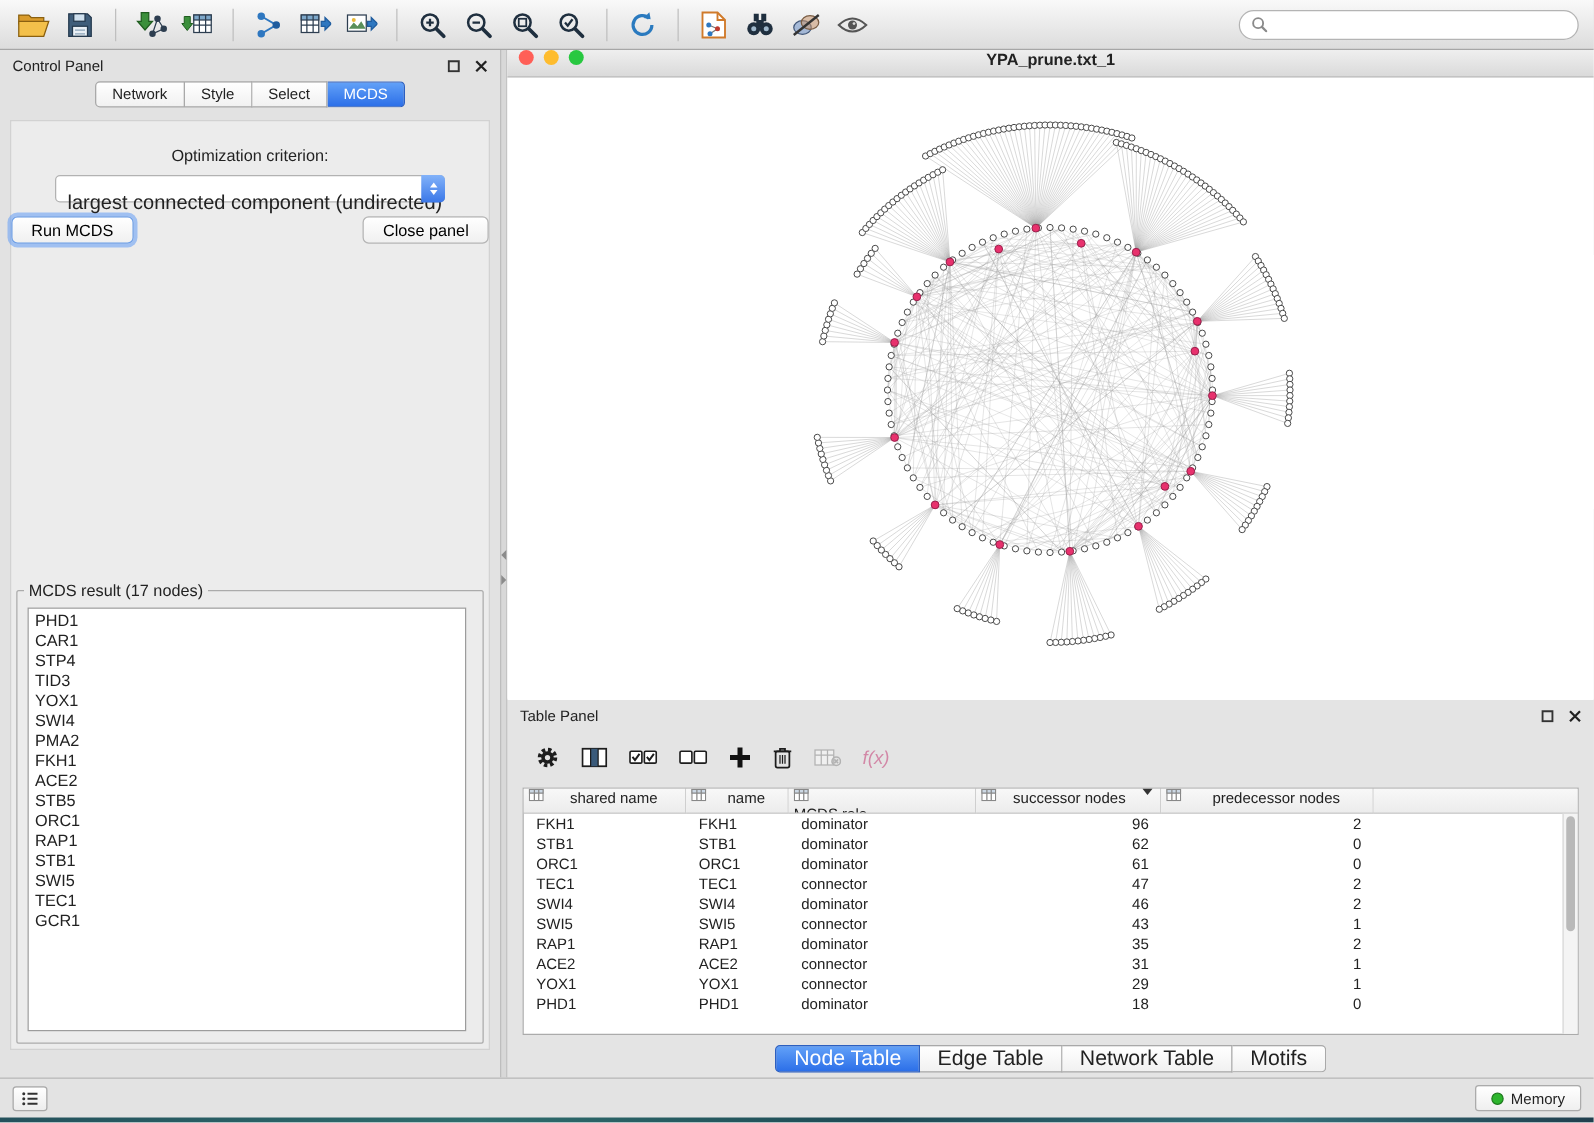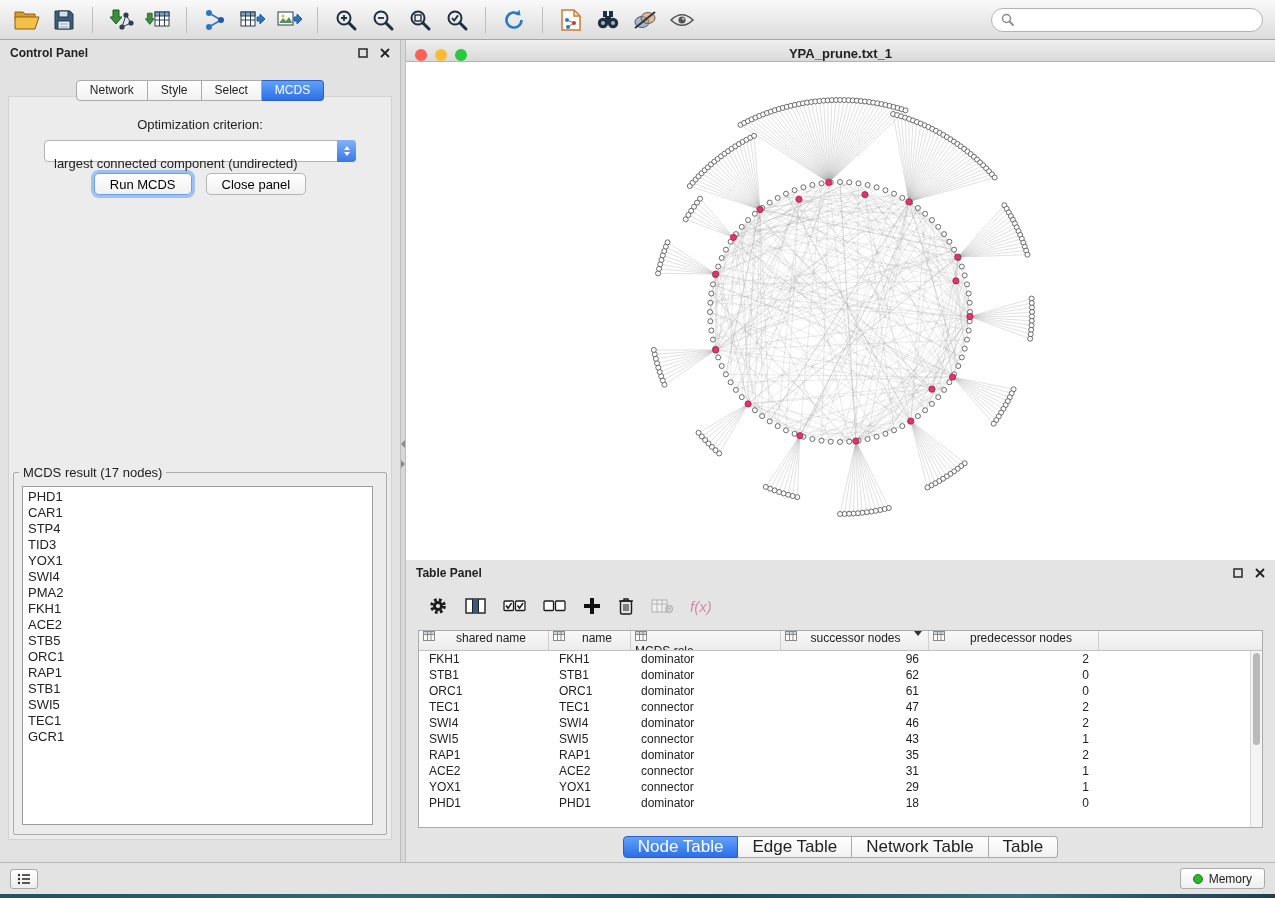--- a/index.html
+++ b/index.html
@@ -11,39 +11,39 @@
     background:linear-gradient(#f9f9f9,#dcdcdc); border-bottom:1px solid #a6a6a6;
     display:flex; align-items:center; padding:0 12px; gap:7px; }
   .tb-icon { width:30px; height:30px; display:flex; align-items:center; justify-content:center; cursor:pointer; flex:0 0 auto; }
   .tb-sep { width:1px; height:26px; background:#bfbfbf; margin:0 6px; flex:0 0 auto; }
   .search-box { margin-left:auto; width:272px; height:24px; background:#fff; border:1px solid #b4b4b4;
     border-radius:12px; display:flex; align-items:center; padding:0 9px; gap:6px; }
   .search-box input { border:none; outline:none; flex:1; font-size:13px; font-family:"Liberation Sans",sans-serif; background:transparent; }
 
   
   .control-panel { position:absolute; left:0; top:40px; width:400px; height:822px; background:#e2e2e2; }
-  .panel-header { height:26px; display:flex; align-items:center; padding:0 10px; font-size:12px;font-weight:bold; }
+  .panel-header { height:26px; display:flex; align-items:center; padding:0 10px; font-size:12px; }
   .ph-icons { margin-left:auto; display:flex; gap:12px; align-items:center; }
-  .cp-tabs { position:absolute; top:40px; left:0; width:100%; display:flex; justify-content:center; z-index:2; }
+  .cp-tabs { position:absolute; top:25px; left:0; width:100%; display:flex; justify-content:center; z-index:2; }
   .cp-tab { height:21px; line-height:19px; padding:0 13px; font-size:12px;
     background:linear-gradient(#ffffff,#f1f1f1); border:1px solid #a9a9a9; border-left:none; cursor:pointer; }
   .cp-tab:first-child { border-left:1px solid #a9a9a9; border-radius:4px 0 0 4px; }
   .cp-tab:last-child { border-radius:0 4px 4px 0; }
   .cp-tab.active { background:linear-gradient(#62a1f8,#2c6fe8); border-color:#2c5fc0; color:#fff; }
   .cp-body { position:absolute; left:8px; right:8px; top:56px; bottom:22px; background:#ececec; border:1px solid #d2d2d2; }
   .opt-label { text-align:center; margin-top:20px; font-size:13px; }
   .mac-select { position:relative; width:312px; height:22px; margin:8px auto 0; background:#fff;
     border:1px solid #b2b2b2; border-radius:4px; display:flex; align-items:center; padding:0 24px 0 9px;
     font-size:13px; cursor:pointer; white-space:nowrap; }
   .mac-select-cap { position:absolute; right:-1px; top:-1px; bottom:-1px; width:19px;
     background:linear-gradient(#82b2f9,#3a77e8); border-radius:0 4px 4px 0;
     display:flex; flex-direction:column; align-items:center; justify-content:center; }
   .tri-up { width:0; height:0; border-left:3.5px solid transparent; border-right:3.5px solid transparent; border-bottom:4.5px solid #fff; margin-bottom:2.5px; }
   .tri-dn { width:0; height:0; border-left:3.5px solid transparent; border-right:3.5px solid transparent; border-top:4.5px solid #fff; }
-  .btn-row { display:flex; justify-content:center; gap:14px; margin-top:11px; }
+  .btn-row { display:flex; justify-content:space-between; gap:14px; margin-top:11px; }
   .mac-btn { height:22px; padding:0 15px; font-size:13px; font-family:"Liberation Sans",sans-serif;
     background:linear-gradient(#ffffff,#f0f0f0); border:1px solid #b5b5b5; border-radius:5px; cursor:pointer; }
   .mac-btn.focused { box-shadow:0 0 0 3px rgba(98,156,246,.55); border-color:#6d9fe8; }
   .result-group { position:absolute; left:4px; right:4px; top:368px; bottom:4px;
     border:1px solid #ababab; border-radius:2px; }
   .result-group legend { font-size:13px; padding:0 4px; margin-left:5px; }
   .result-list { position:absolute; left:8px; right:13px; top:6px; bottom:9px; background:#fff;
     border:1px solid #9c9c9c; overflow:hidden; padding:2px 0 0 5px; }
   .result-item { font-size:13px; line-height:16px; cursor:default; }
 
@@ -51,21 +51,21 @@
   .vsplit { position:absolute; left:400px; top:40px; width:6px; height:822px; background:#d8d8d8;
     border-left:1px solid #bdbdbd; border-right:1px solid #bdbdbd; cursor:col-resize; }
   .split-handle { position:absolute; top:400px; left:0; width:5px; height:28px; }
   .split-handle:before { content:""; position:absolute; top:0; left:0; border:4px solid transparent; border-right-color:#8b8b8b; border-left-width:0; }
   .split-handle:after { content:""; position:absolute; bottom:0; left:0; border:4px solid transparent; border-left-color:#8b8b8b; border-right-width:0; }
 
   
   .right-col { position:absolute; left:406px; top:40px; width:869px; height:822px; }
   .network-panel { position:absolute; top:0; left:0; width:869px; height:520px; background:#fff; }
   .net-titlebar { height:22px; background:linear-gradient(#efefef,#dadada); border-bottom:1px solid #b3b3b3;
-    position:relative; display:flex; align-items:flex-end; justify-content:center; }
+    position:relative; display:flex; align-items:flex-start; justify-content:center; }
   .traffic { position:absolute; left:9px; display:flex; gap:8px; }
   .tl { width:12px; height:12px; border-radius:50%; cursor:pointer; }
   .net-title { font-size:13px; font-weight:bold; }
   #netsvg { display:block; background:#fff; }
 
   
   .table-panel { position:absolute; top:520px; left:0; width:869px; height:302px; background:#e4e4e4; }
   .tp-toolbar { position:absolute; top:26px; left:0; width:100%; height:40px; display:flex; align-items:center; padding-left:22px; gap:17px; }
   .tp-icon { display:flex; align-items:center; justify-content:center; cursor:pointer; }
   .tp-icon.disabled { opacity:.45; cursor:default; }
@@ -257,21 +257,21 @@
   </div>
   <div class="cp-tabs">
       <div class="cp-tab">Network</div>
       <div class="cp-tab">Style</div>
       <div class="cp-tab">Select</div>
       <div class="cp-tab active">MCDS</div>
     </div>
   <div class="cp-body">
     <div class="opt-label">Optimization criterion:</div>
     <div class="mac-select">
-      <span style="font-size:13px;margin-top:24px;">largest connected component (undirected)</span>
+      <span style="font-size:16px;margin-top:24px;">largest connected component (undirected)</span>
       <span class="mac-select-cap">
           <i class="tri-up"></i>
           <i class="tri-dn"></i>
         </span>
     </div>
     <div class="btn-row">
       <button class="mac-btn focused">Run MCDS</button>
       <button class="mac-btn">Close panel</button>
     </div>
     <fieldset class="result-group">
@@ -1267,21 +1267,21 @@
           </div>
         </div>
       <div class="vscroll">
           <div class="vthumb"></div>
         </div>
     </div>
     <div class="table-tabs">
         <div class="seg-tab active">Node Table</div>
         <div class="seg-tab">Edge Table</div>
         <div class="seg-tab">Network Table</div>
-        <div class="seg-tab">Table</div>
+        <div class="seg-tab">Motifs</div>
       </div>
   </div>
 </div>
 
 <div class="status-bar">
   <div class="list-btn">
     <svg width="14" height="12" viewBox="0 0 14 12">
         <circle cx="2" cy="2" r="1.2" fill="#333"></circle>
         <rect x="5" y="1.2" width="8" height="1.6" fill="#333"></rect>
         <circle cx="2" cy="6" r="1.2" fill="#333"></circle>

